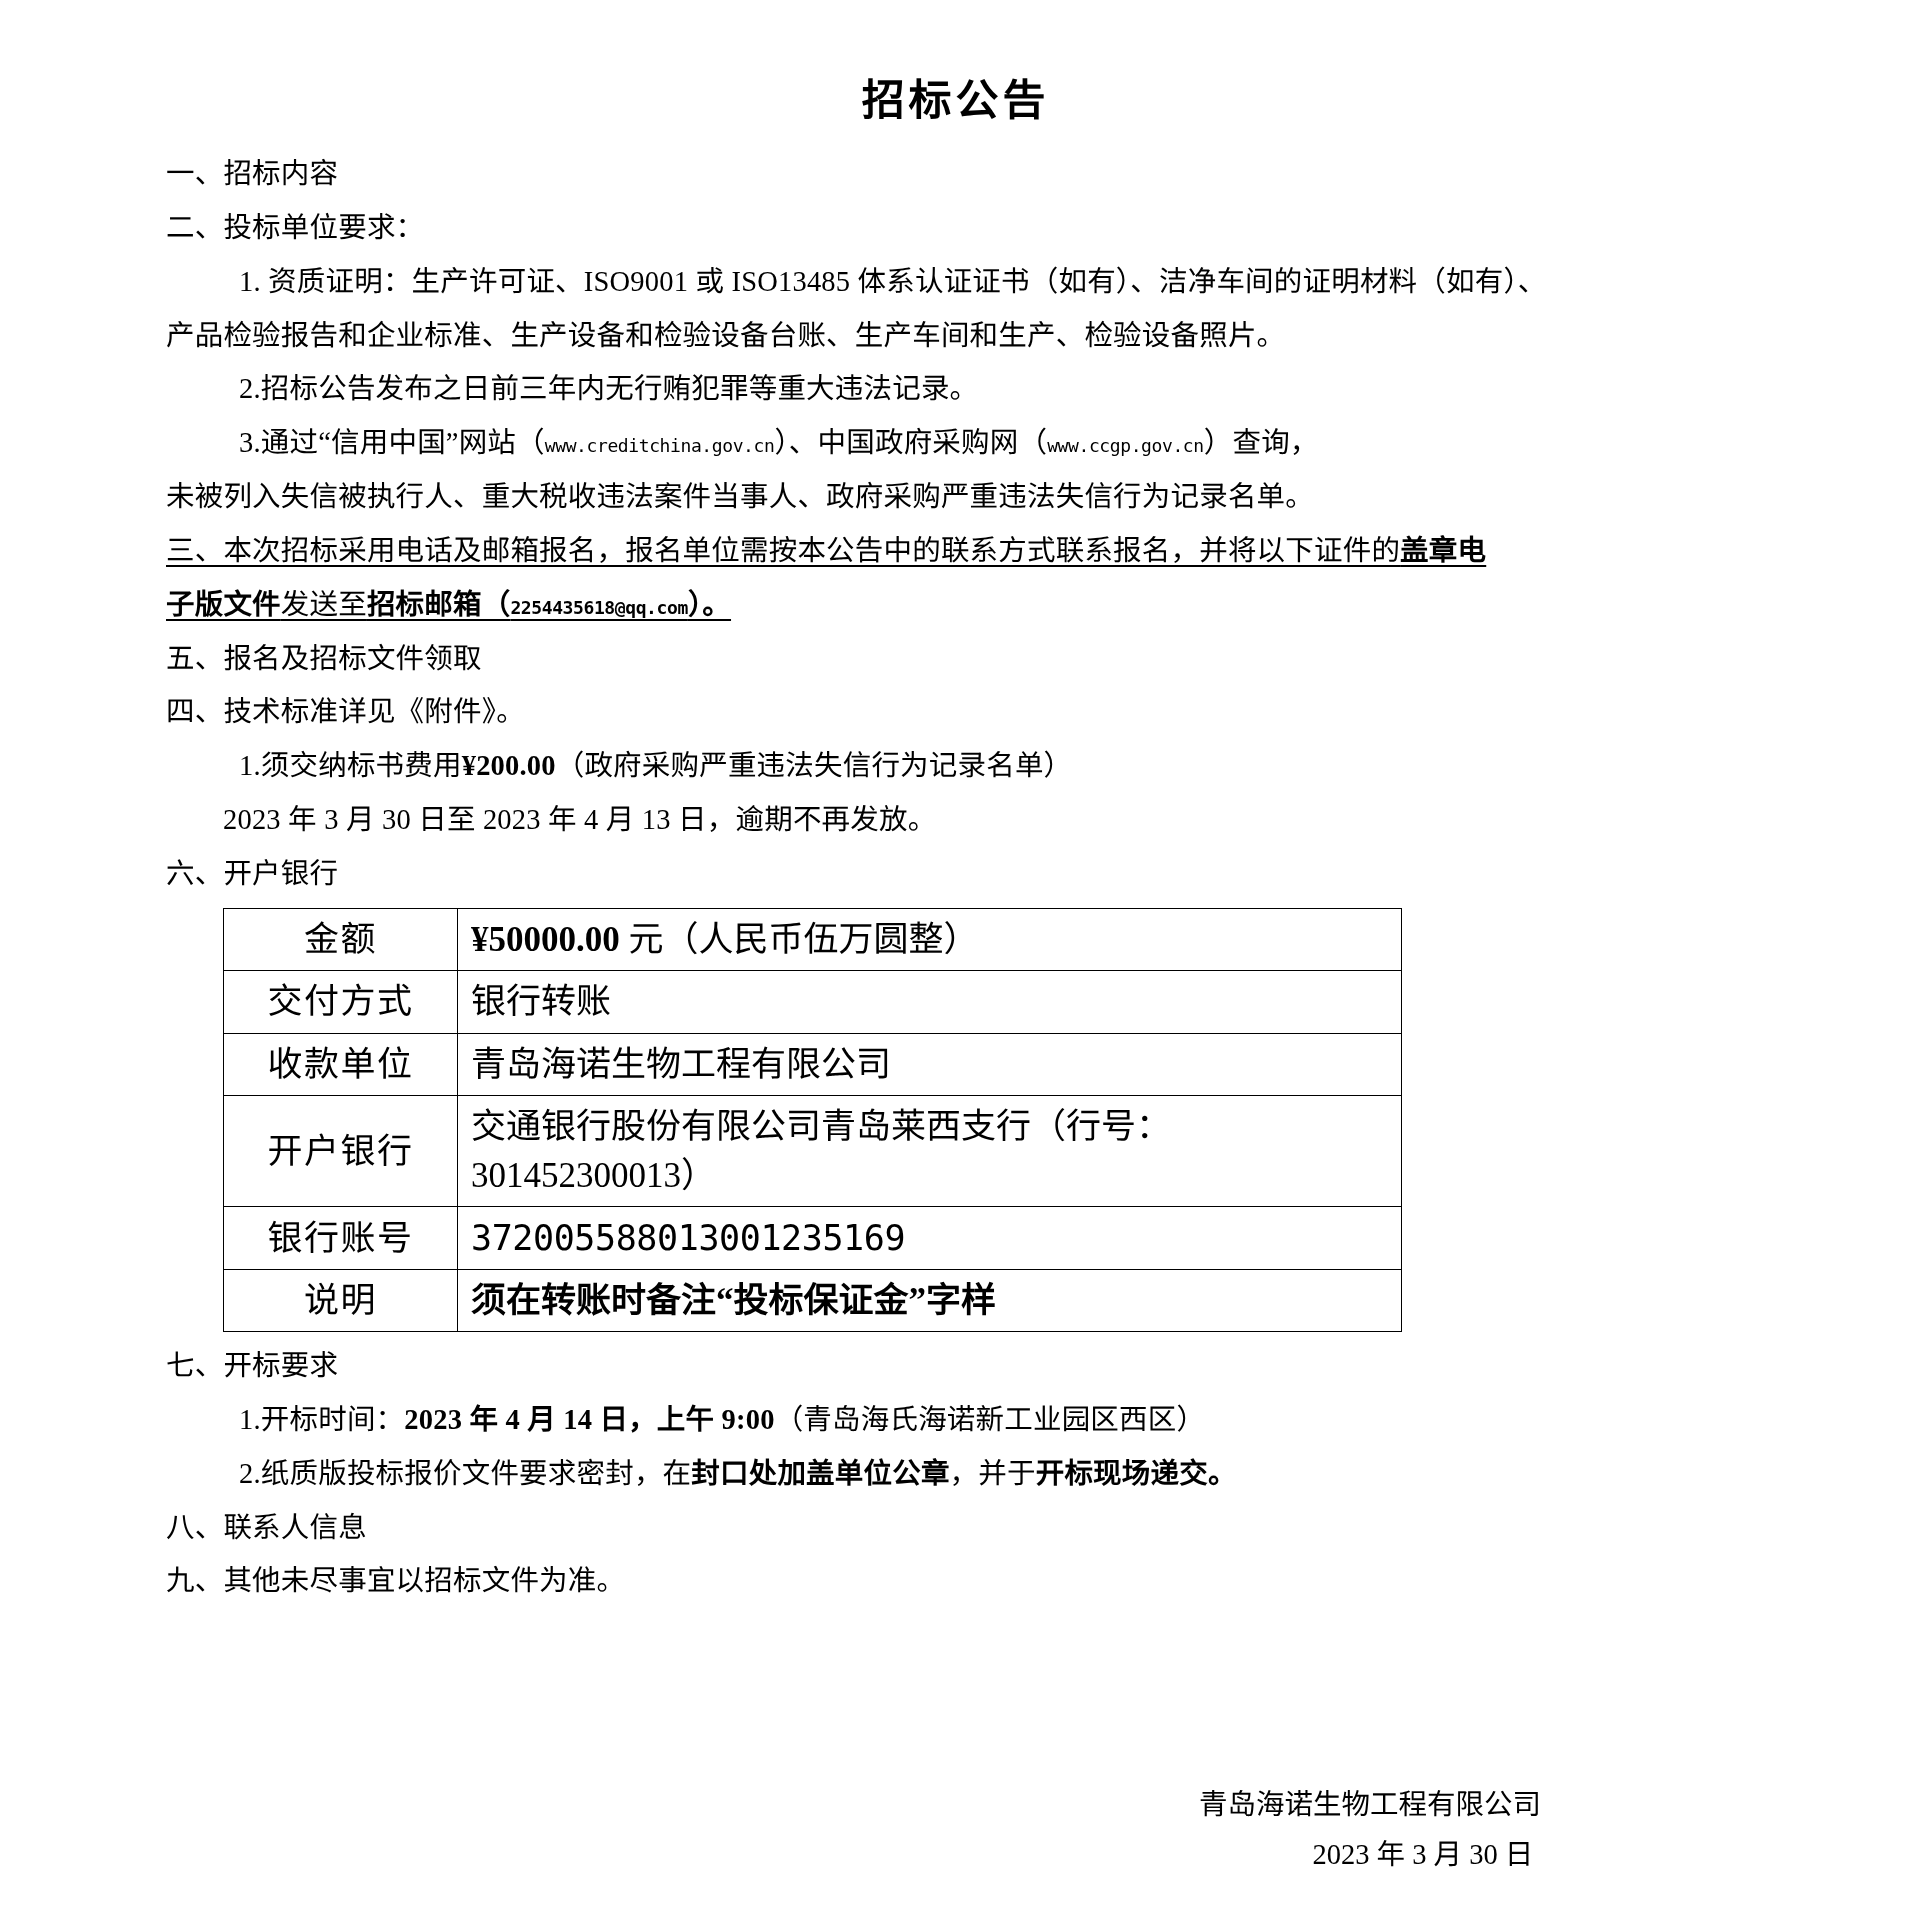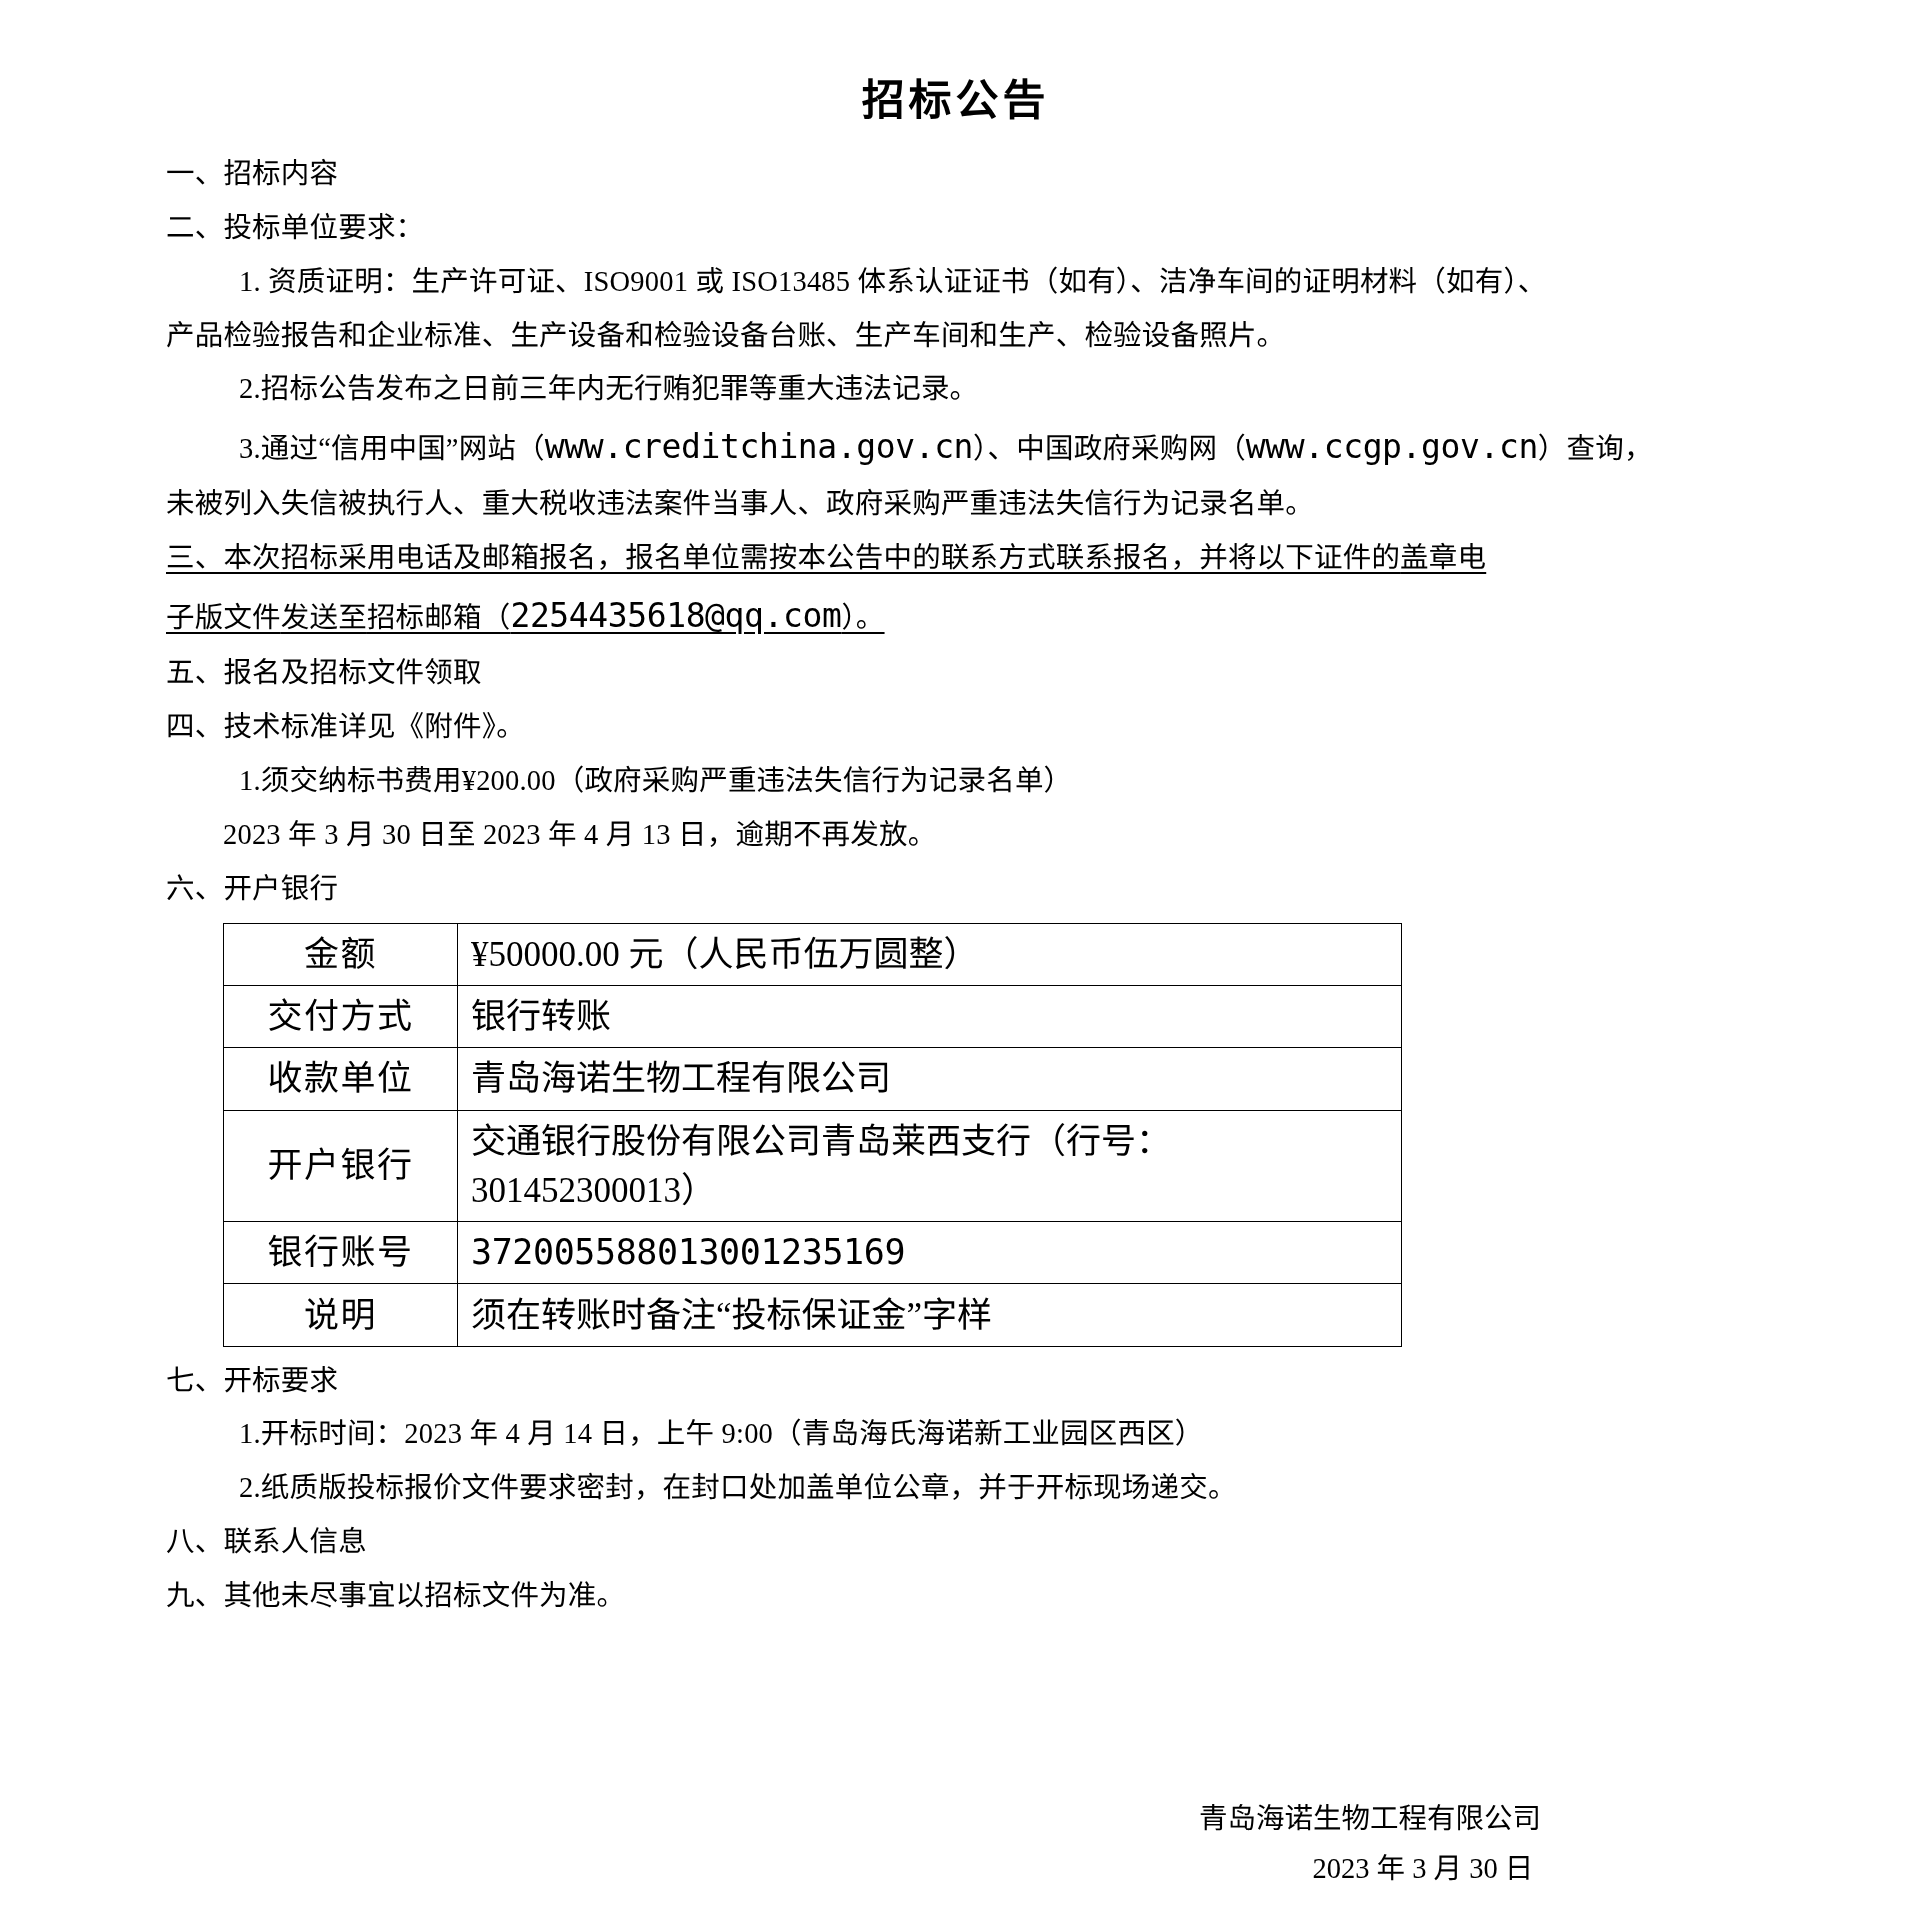--- a/index.html
+++ b/index.html
@@ -38,24 +38,24 @@
   .p.heading {
     margin-top: 3.9px;
   }
   .indent-sub { padding-left: 73px; }
   .indent-body { padding-left: 57px; }
   .latin {
     font-family: "Liberation Serif", "DejaVu Serif", serif;
   }
   .mono {
     font-family: "DejaVu Sans Mono", "Liberation Mono", monospace;
-    font-size: 33px;
+    font-size: 18px;
     letter-spacing: -0.4px;
   }
-  .bold { font-weight: 400; }
+  .bold { font-weight: 700; }
   .u-block {
     text-decoration: underline;
     text-underline-offset: 5.4px;
   }
 
   table.deposit {
     border-collapse: collapse;
     margin: 10.8px 0 10.8px 57px;
     width: 1179px;
     table-layout: fixed;

